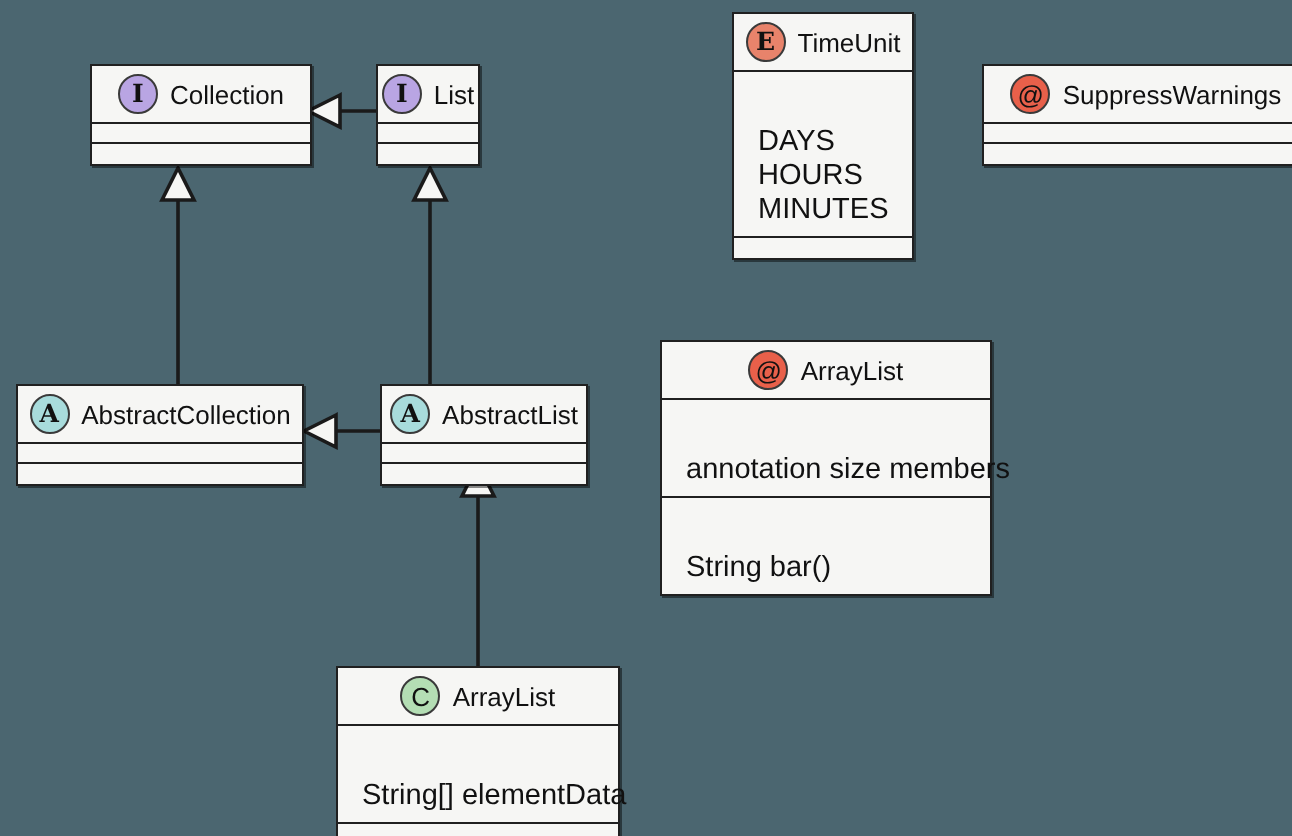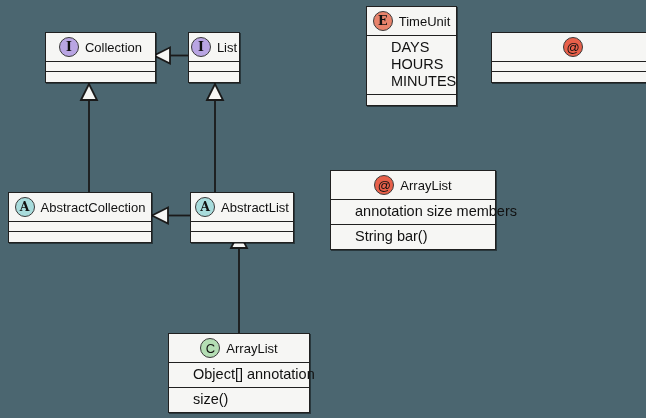--- a/index.html
+++ b/index.html
@@ -46,21 +46,22 @@
     color: #111111;
     white-space: nowrap;
     line-height: 1;
   }
   .title-text.italic {
   }
   .empty-comp {
     height: 10px;
   }
   .members-comp {
-    padding: 3px 6px 4px 24px;
+    padding: 3px 6px 4px 12px;
+    margin-top: 24px;
   }
   .member-line {
     font-size: 14.5px;
     color: #111111;
     line-height: 17px;
     white-space: nowrap;
   }
 
   
   .badge {
@@ -166,20 +167,21 @@
       <div class="member-line">DAYS</div>
       <div class="member-line">HOURS</div>
       <div class="member-line">MINUTES</div>
     </div>
     <div class="compartment empty-comp"></div>
   </div>
 
   <div class="node" style="left:491px; top:32px; width:164px;">
     <div class="compartment title-comp">
       <span class="badge badge-annot">@</span>
+      <span class="title-text">SuppressWarnings</span>
     </div>
     <div class="compartment empty-comp"></div>
     <div class="compartment empty-comp"></div>
   </div>
 
   <div class="node" style="left:330px; top:170px; width:166px;">
     <div class="compartment title-comp">
       <span class="badge badge-annot">@</span>
       <span class="title-text">ArrayList</span>
     </div>
@@ -208,20 +210,20 @@
     <div class="compartment empty-comp"></div>
     <div class="compartment empty-comp"></div>
   </div>
 
   <div class="node" style="left:168px; top:333px; width:142px;">
     <div class="compartment title-comp">
       <span class="badge badge-class">C</span>
       <span class="title-text">ArrayList</span>
     </div>
     <div class="compartment members-comp">
-      <div class="member-line">Object[] annotation</div>
+      <div class="member-line">String[] elementData</div>
     </div>
     <div class="compartment members-comp">
       <div class="member-line">size()</div>
     </div>
   </div>
 
 </div>
 
 </body></html>

